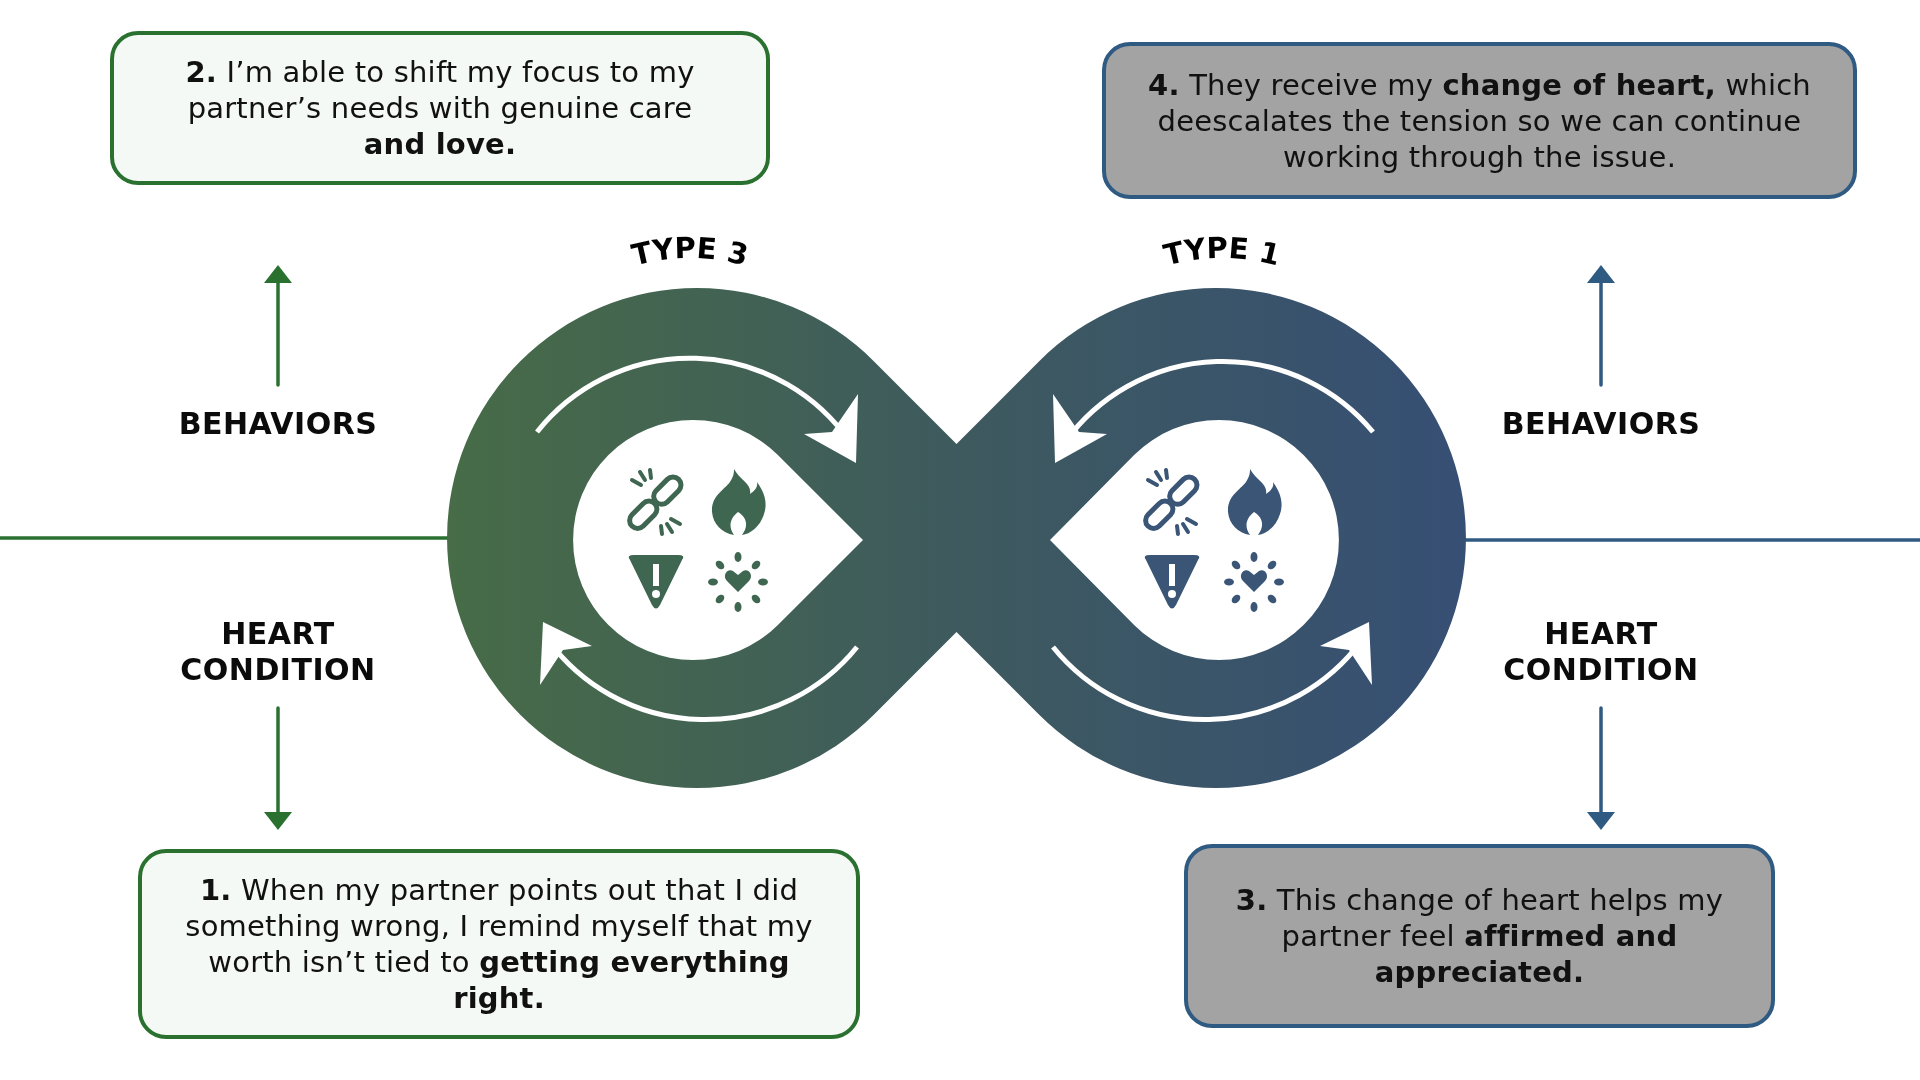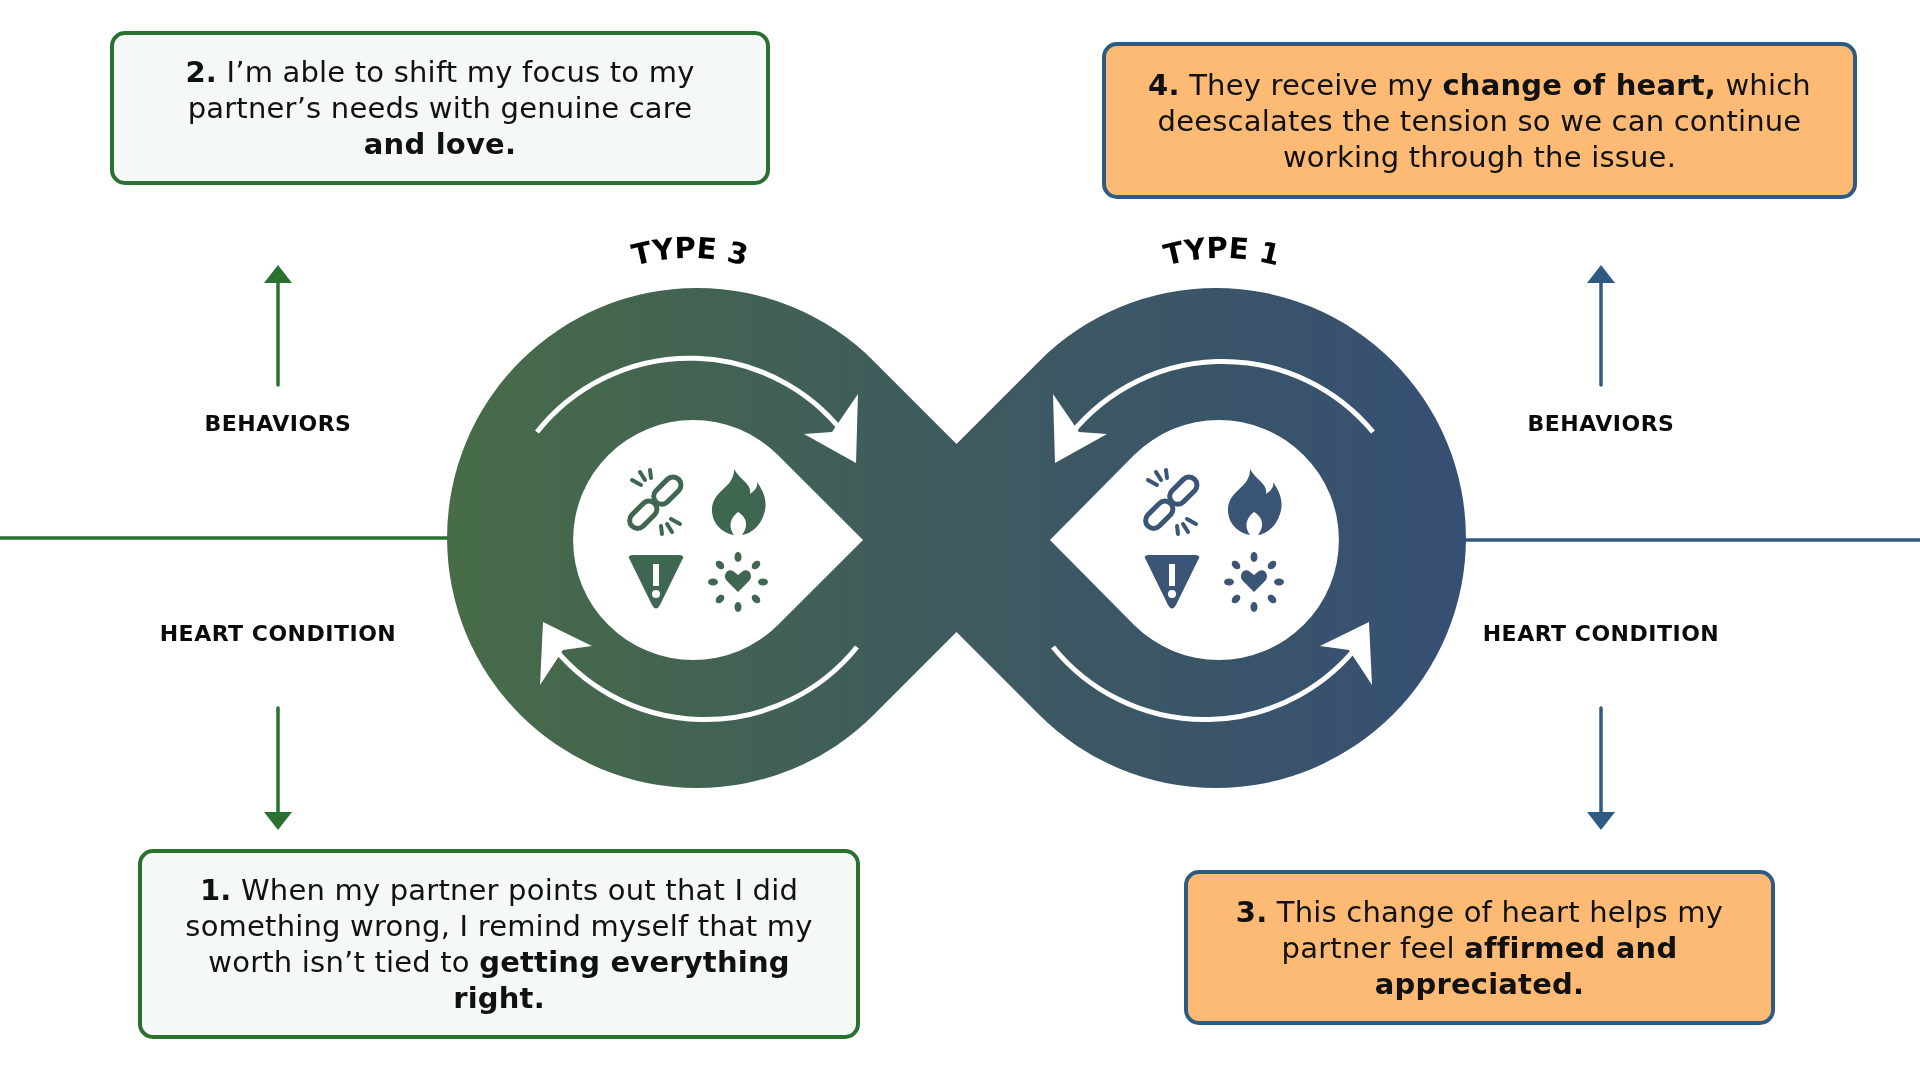--- a/index.html
+++ b/index.html
@@ -1,29 +1,29 @@
 <!DOCTYPE html>
 <html><head>
 <meta charset="utf-8">
 <style>
   html, body { margin: 0; padding: 0; background: #ffffff; }
   body { width: 1920px; height: 1080px; position: relative; overflow: hidden; font-family: "DejaVu Sans", "Liberation Sans", sans-serif; color: #111; }
   .box {
-    position: absolute; box-sizing: border-box; border-radius: 15px; border-width: 4px; border-style: solid;
+    position: absolute; box-sizing: border-box; border-radius: 28px; border-width: 4px; border-style: solid;
     display: flex; align-items: center; justify-content: flex-start; text-align: center;
     font-size: 29px; line-height: 36px; letter-spacing: 0.2px; padding: 0 40px; color: #111;
   }
   .box b { font-weight: 700; }
   .box.green { border-color: #2a7130; background: #f5f9f5; }
-  .box.blue { border-color: #2f5a82; background: #fdba74; }
+  .box.blue { border-color: #2f5a82; background: #a3a3a3; }
   #box2 { left: 110px; top: 31px; width: 660px; height: 154px; }
   #box4 { left: 1102px; top: 42px; width: 755px; height: 157px; }
   #box1 { left: 138px; top: 849px; width: 722px; height: 190px; }
-  #box3 { left: 1184px; top: 870px; width: 591px; height: 155px; }
-  .label { position: absolute; font-weight: 700; font-size: 22px; line-height: 36px; text-align: center; letter-spacing: 0.5px; color: #0b0b0b; width: 300px; }
+  #box3 { left: 1184px; top: 844px; width: 591px; height: 184px; }
+  .label { position: absolute; font-weight: 700; font-size: 30px; line-height: 36px; text-align: center; letter-spacing: 0.5px; color: #0b0b0b; width: 300px; }
   #lbl-beh-left { left: 128px; top: 406px; }
   #lbl-hc-left { left: 128px; top: 616px; }
   #lbl-beh-right { left: 1451px; top: 406px; }
   #lbl-hc-right { left: 1451px; top: 616px; }
   svg#diagram { position: absolute; left: 0; top: 0; }
   .type-label { font-family: "DejaVu Sans", sans-serif; font-weight: 700; font-size: 29px; fill: #000; }
 </style>
 </head>
 <body>
 

